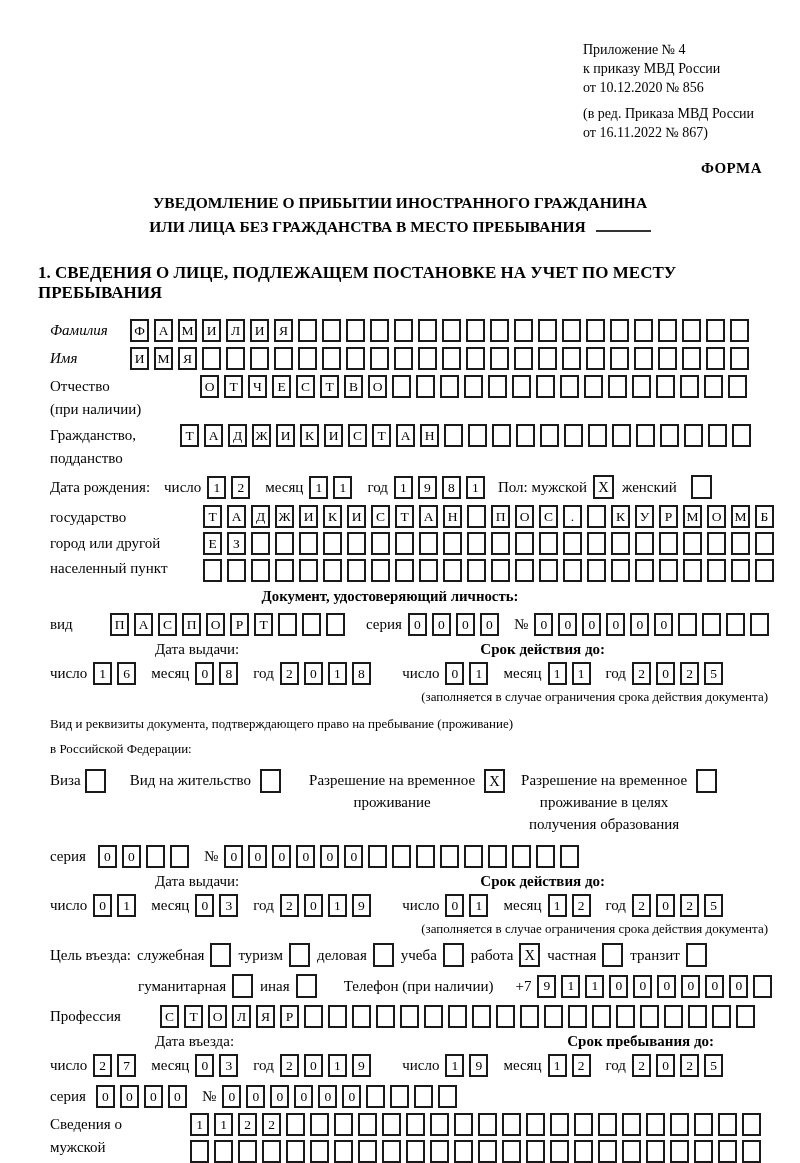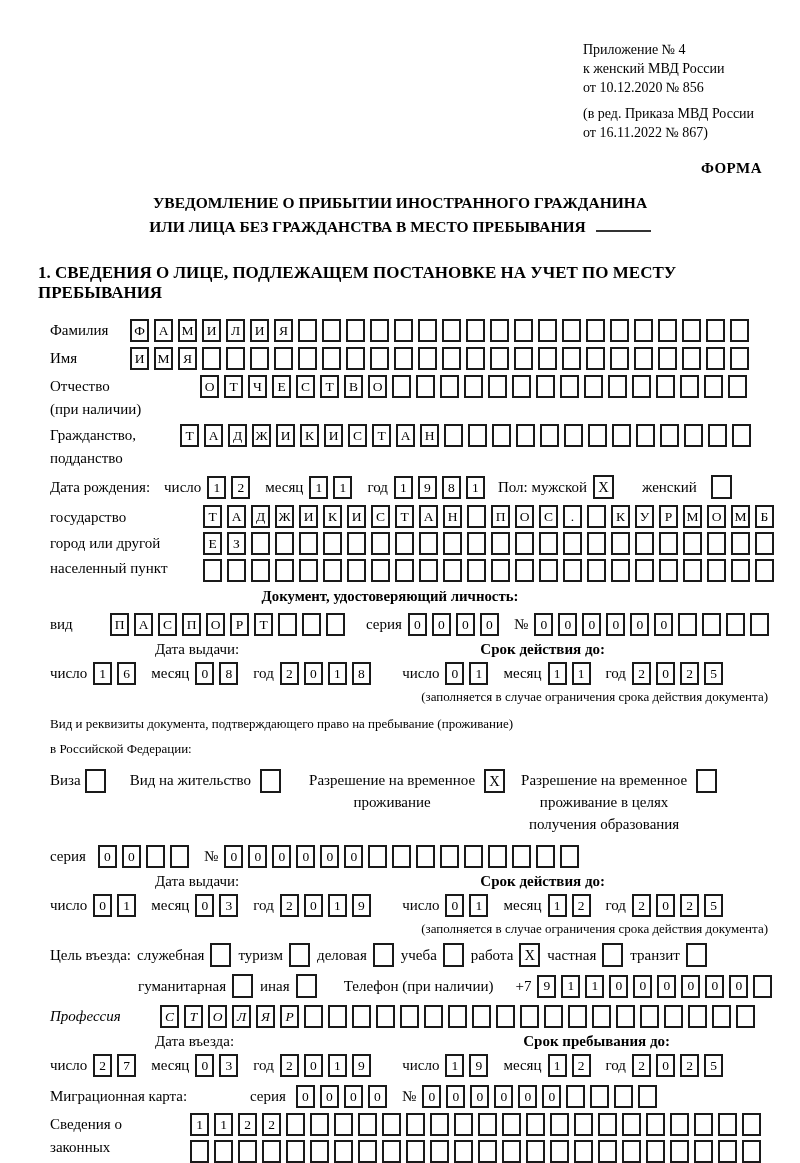--- a/index.html
+++ b/index.html
@@ -9,21 +9,21 @@
     font-family:"Liberation Serif","DejaVu Serif",serif;
     padding:40px 10px 0 50px;
   }
   .hdr{margin-left:533px;font-size:14px;line-height:19px;}
   .hdr .grp2{margin-top:7px;}
   .forma{text-align:right;padding-right:28px;font-weight:bold;font-size:15px;margin-top:18px;letter-spacing:.5px;}
   .title{text-align:center;font-weight:bold;font-size:15.5px;line-height:24px;margin-top:14px;margin-right:40px;}
   .uline{display:inline-block;width:55px;height:2px;background:#333;margin-left:10px;vertical-align:baseline;}
   .sec{font-weight:bold;font-size:17px;margin-top:24px;margin-bottom:16px;margin-left:-12px;}
   .frow{display:flex;align-items:flex-start;font-size:15px;line-height:23px;margin-bottom:5px;}
-  .lab80{width:80px;flex:none;}
+  .lab80{width:80px;flex:none;font-style:italic;}
   .lab150{width:150px;flex:none;}
   .lab130{width:130px;flex:none;}
   .lab2 div{line-height:23px;}
   .cells{display:flex;flex:none;}
   .cell{
     box-sizing:border-box;flex:none;width:19px;height:23px;border:2px solid #1a1a1a;
     margin-right:5px;display:flex;align-items:center;justify-content:center;
     font-size:13.5px;background:#fff;
   }
   .chk{
@@ -52,21 +52,21 @@
   .blk .rows .cells{margin-bottom:4px;}
   .b{font-weight:bold;}
 </style>
 </head>
 <body>
 
 <div class="page">
 
   <div class="hdr">
     <div>Приложение № 4</div>
-    <div>к женский МВД России</div>
+    <div>к приказу МВД России</div>
     <div>от 10.12.2020 № 856</div>
     <div class="grp2">
       <div>(в ред. Приказа МВД России</div>
       <div>от 16.11.2022 № 867)</div>
     </div>
   </div>
 
   <div class="forma">ФОРМА</div>
 
   <div class="title">
@@ -219,21 +219,21 @@
       </span>
     <span class="w">год</span>
     <span class="cells">
         <span class="cell">1</span>
         <span class="cell">9</span>
         <span class="cell">8</span>
         <span class="cell">1</span>
       </span>
     <span class="w" style="margin-left:8px;">Пол: мужской</span>
     <span class="chk">X</span>
-    <span class="w" style="margin-left:28px;">женский</span>
+    <span class="w" style="margin-left:8px;">женский</span>
     <span class="chk" style="margin-left:8px;"></span>
   </div>
 
   <div class="blk">
     <div class="labs" style="width:153px;">
       <div>государство</div>
       <div>город или другой</div>
       <div>населенный пункт</div>
     </div>
     <div class="rows">
@@ -538,21 +538,21 @@
         <span class="cell">0</span>
         <span class="cell">0</span>
         <span class="cell">0</span>
         <span class="cell">0</span>
         <span class="cell">0</span>
         <span class="cell">0</span>
         <span class="cell"></span>
       </span>
   </div>
 
-  <div class="frow" style="align-items:center;font-style:italic;">
+  <div class="frow" style="align-items:center;">
     <span style="width:110px;flex:none;">Профессия</span>
     <span class="cells">
         <span class="cell">С</span>
         <span class="cell">Т</span>
         <span class="cell">О</span>
         <span class="cell">Л</span>
         <span class="cell">Я</span>
         <span class="cell">Р</span>
         <span class="cell"></span>
         <span class="cell"></span>
@@ -571,21 +571,21 @@
         <span class="cell"></span>
         <span class="cell"></span>
         <span class="cell"></span>
         <span class="cell"></span>
         <span class="cell"></span>
       </span>
   </div>
 
   <div class="dlabels">
     <span class="a">Дата въезда:</span>
-    <span class="b" style="margin-right:120px;">Срок пребывания до:</span>
+    <span class="b" style="margin-right:76px;">Срок пребывания до:</span>
   </div>
   <div class="daterow">
     <span class="grp">
       <span class="w">число</span>
       <span class="cells">
           <span class="cell">2</span>
           <span class="cell">7</span>
         </span>
       <span class="w">месяц</span>
       <span class="cells">
@@ -615,21 +615,20 @@
       <span class="cells">
           <span class="cell">2</span>
           <span class="cell">0</span>
           <span class="cell">2</span>
           <span class="cell">5</span>
         </span>
     </span>
   </div>
 
   <div class="frow" style="align-items:center;margin-top:8px;">
-    <span style="width:200px;flex:none;">Миграционная карта:</span>
     <span>серия</span>
     <span class="cells" style="margin-left:10px;">
         <span class="cell">0</span>
         <span class="cell">0</span>
         <span class="cell">0</span>
         <span class="cell">0</span>
       </span>
     <span class="w">№</span>
     <span class="cells">
         <span class="cell">0</span>
@@ -641,21 +640,21 @@
         <span class="cell"></span>
         <span class="cell"></span>
         <span class="cell"></span>
         <span class="cell"></span>
       </span>
   </div>
 
   <div class="blk" style="margin-top:4px;">
     <div class="labs" style="width:140px;line-height:23px;">
       <div>Сведения о</div>
-      <div>законных</div>
+      <div>мужской</div>
       <div>представителях</div>
 
     </div>
     <div class="rows">
       <div class="cells">
           <span class="cell">1</span>
           <span class="cell">1</span>
           <span class="cell">2</span>
           <span class="cell">2</span>
           <span class="cell"></span>

